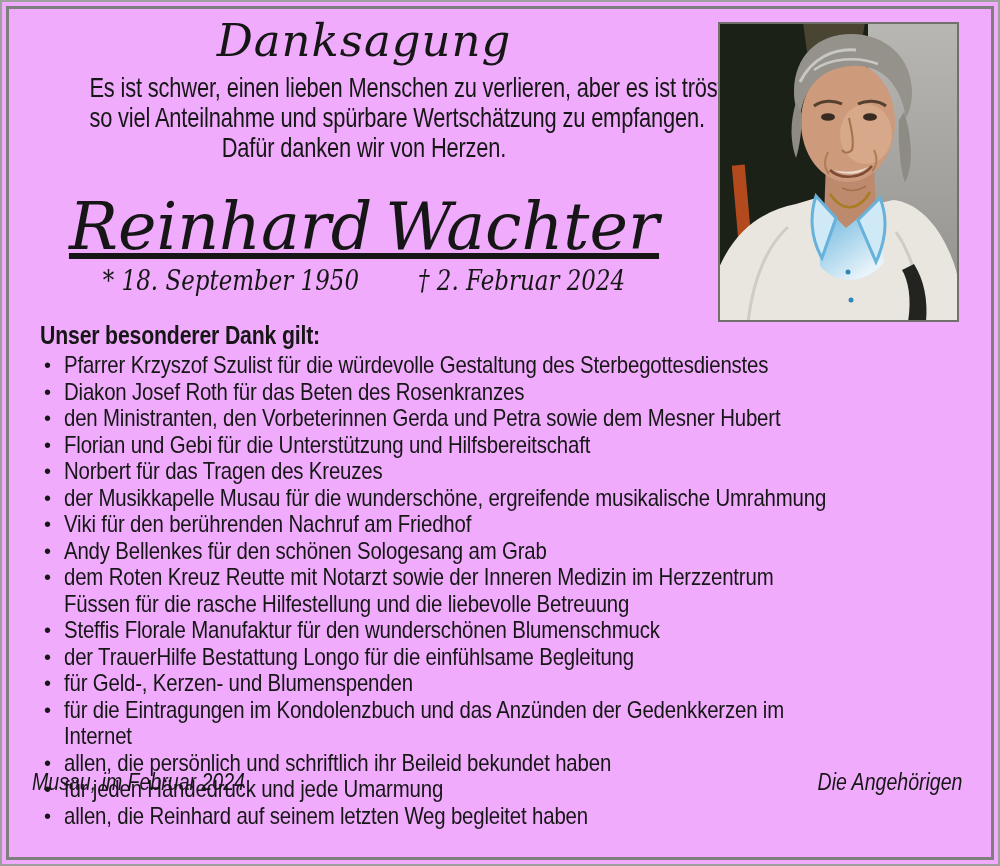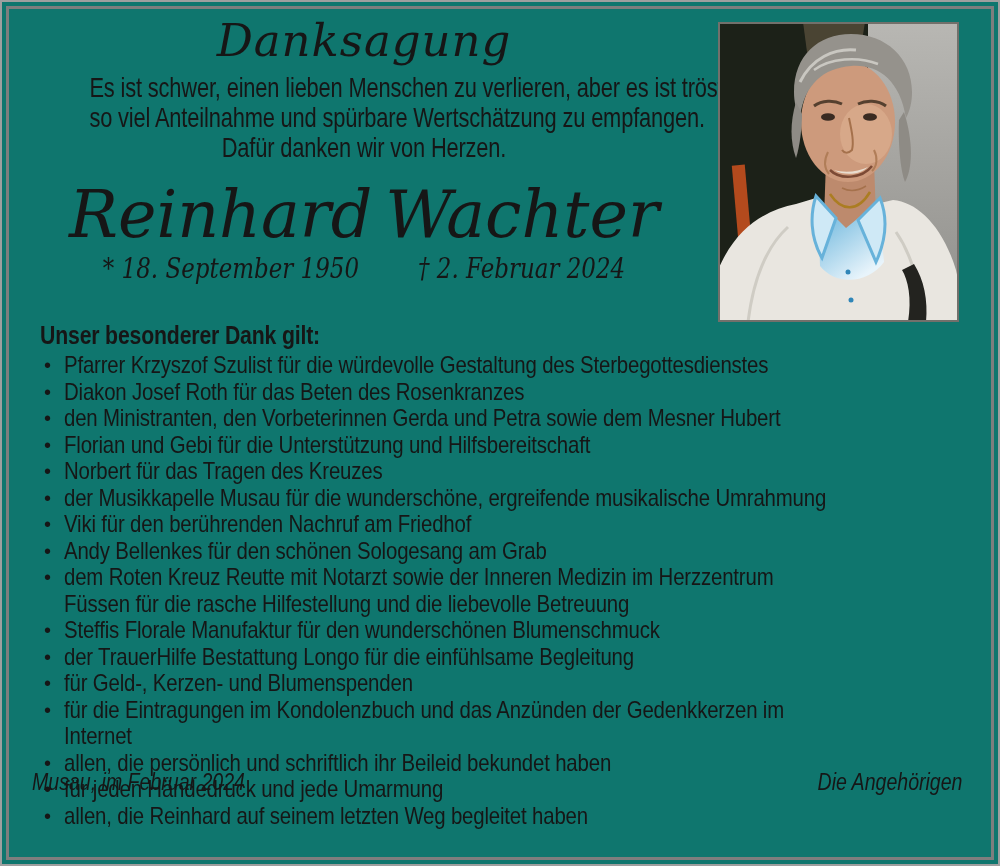--- a/index.html
+++ b/index.html
@@ -3,21 +3,21 @@
 <meta charset="utf-8">
 <style>
   html, body { margin: 0; padding: 0; }
   body {
     width: 1000px; height: 866px;
     background: #ffffff;
     font-family: "Liberation Sans", sans-serif;
     color: #161616;
     overflow: hidden;
   }
-  .page { position: relative; width: 1000px; height: 866px; background: #0f766e; }
+  .page { position: relative; width: 1000px; height: 866px; background: #f0abfc; }
 
   
   .frame-outer { position: absolute; inset: 0; border: 2px solid #9f9f9f; pointer-events: none; }
   .frame-inner { position: absolute; inset: 6px; border: 3px solid #7e7e7e; pointer-events: none; }
 
   
   .header-left {
     position: absolute; left: 12px; top: 14px; width: 704px;
     text-align: center;
   }
@@ -26,24 +26,25 @@
     font-size: 45px; line-height: 54px; font-weight: 500;
     letter-spacing: 1px;
   }
   .intro { margin-top: 5px; }
   .intro-line {
     font-size: 28px; line-height: 30px; white-space: nowrap;
     transform: scaleX(0.78); transform-origin: 50% 50%;
     letter-spacing: -0.2px;
   }
   .name {
-    margin-top: 16px;
+    margin-top: 28px;
     font-size: 65px; line-height: 72px;
     word-spacing: -0.12em;
     white-space: nowrap;
+    text-decoration: underline;
   }
   .dates {
     margin-top: 2px;
     display: flex; justify-content: center; gap: 72px;
     font-size: 28px; line-height: 32px;
     transform: scaleX(0.82); transform-origin: 50% 50%;
     white-space: nowrap;
   }
 
   

